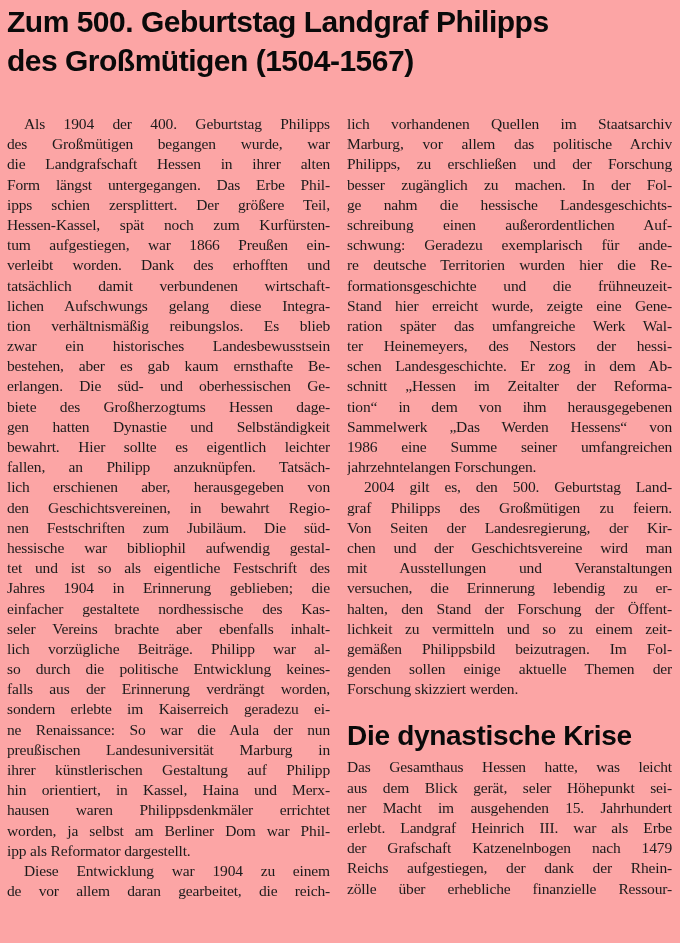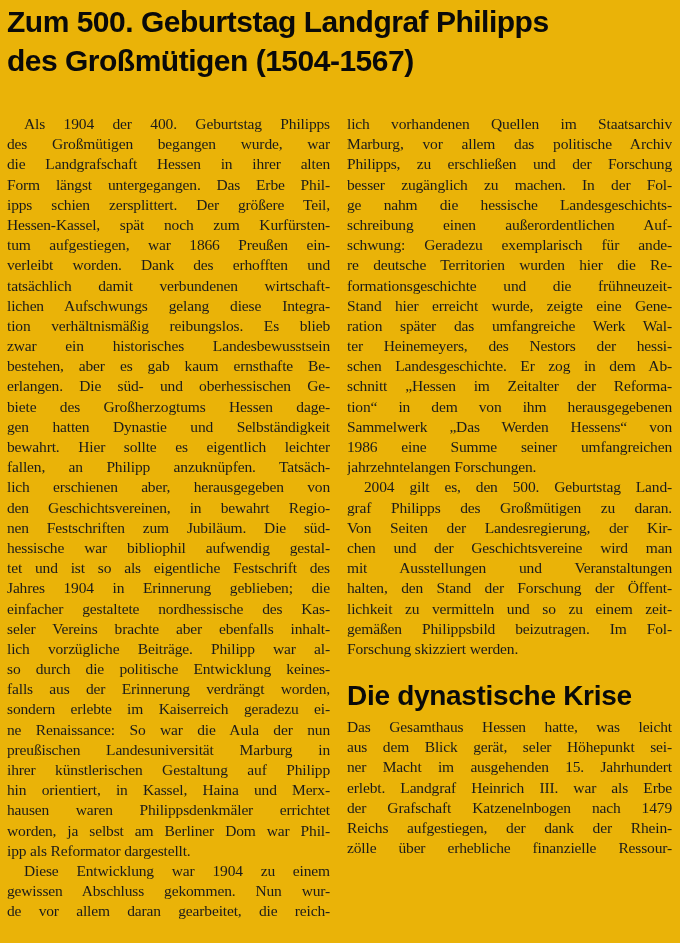--- a/index.html
+++ b/index.html
@@ -4,21 +4,21 @@
 <style>
   html, body {
     margin: 0;
     padding: 0;
     background: #ffffff;
   }
   .page {
     position: relative;
     width: 680px;
     height: 943px;
-    background: #eab308;
+    background: #fca5a5;
     overflow: hidden;
     color: #1b1b1b;
     font-family: "Liberation Serif", serif;
   }
   .article-title {
     position: absolute;
     left: 7px;
     top: 2px;
     width: 668px;
     font-family: "Liberation Sans", sans-serif;
@@ -103,21 +103,20 @@
       <div class="line">falls aus der Erinnerung verdrängt worden,</div>
       <div class="line">sondern erlebte im Kaiserreich geradezu ei-</div>
       <div class="line">ne Renaissance: So war die Aula der nun</div>
       <div class="line">preußischen Landesuniversität Marburg in</div>
       <div class="line">ihrer künstlerischen Gestaltung auf Philipp</div>
       <div class="line">hin orientiert, in Kassel, Haina und Merx-</div>
       <div class="line">hausen waren Philippsdenkmäler errichtet</div>
       <div class="line">worden, ja selbst am Berliner Dom war Phil-</div>
       <div class="line end">ipp als Reformator dargestellt.</div>
       <div class="line indent">Diese Entwicklung war 1904 zu einem</div>
-      <div class="line">gewissen Abschluss gekommen. Nun wur-</div>
       <div class="line">de vor allem daran gearbeitet, die reich-</div>
     </div>
   <div class="col col-right">
       <div class="line">lich vorhandenen Quellen im Staatsarchiv</div>
       <div class="line">Marburg, vor allem das politische Archiv</div>
       <div class="line">Philipps, zu erschließen und der Forschung</div>
       <div class="line">besser zugänglich zu machen. In der Fol-</div>
       <div class="line">ge nahm die hessische Landesgeschichts-</div>
       <div class="line">schreibung einen außerordentlichen Auf-</div>
       <div class="line">schwung: Geradezu exemplarisch für ande-</div>
@@ -126,27 +125,29 @@
       <div class="line">Stand hier erreicht wurde, zeigte eine Gene-</div>
       <div class="line">ration später das umfangreiche Werk Wal-</div>
       <div class="line">ter Heinemeyers, des Nestors der hessi-</div>
       <div class="line">schen Landesgeschichte. Er zog in dem Ab-</div>
       <div class="line">schnitt „Hessen im Zeitalter der Reforma-</div>
       <div class="line">tion“ in dem von ihm herausgegebenen</div>
       <div class="line">Sammelwerk „Das Werden Hessens“ von</div>
       <div class="line">1986 eine Summe seiner umfangreichen</div>
       <div class="line end">jahrzehntelangen Forschungen.</div>
       <div class="line indent">2004 gilt es, den 500. Geburtstag Land-</div>
-      <div class="line">graf Philipps des Großmütigen zu daran.</div>
+      <div class="line">graf Philipps des Großmütigen zu feiern.</div>
       <div class="line">Von Seiten der Landesregierung, der Kir-</div>
       <div class="line">chen und der Geschichtsvereine wird man</div>
       <div class="line">mit Ausstellungen und Veranstaltungen</div>
+      <div class="line">versuchen, die Erinnerung lebendig zu er-</div>
       <div class="line">halten, den Stand der Forschung der Öffent-</div>
       <div class="line">lichkeit zu vermitteln und so zu einem zeit-</div>
       <div class="line">gemäßen Philippsbild beizutragen. Im Fol-</div>
+      <div class="line">genden sollen einige aktuelle Themen der</div>
       <div class="line end">Forschung skizziert werden.</div>
       <div class="section-heading">Die dynastische Krise</div>
       <div class="line">Das Gesamthaus Hessen hatte, was leicht</div>
       <div class="line">aus dem Blick gerät, seler Höhepunkt sei-</div>
       <div class="line">ner Macht im ausgehenden 15. Jahrhundert</div>
       <div class="line">erlebt. Landgraf Heinrich III. war als Erbe</div>
       <div class="line">der Grafschaft Katzenelnbogen nach 1479</div>
       <div class="line">Reichs aufgestiegen, der dank der Rhein-</div>
       <div class="line">zölle über erhebliche finanzielle Ressour-</div>
     </div>

